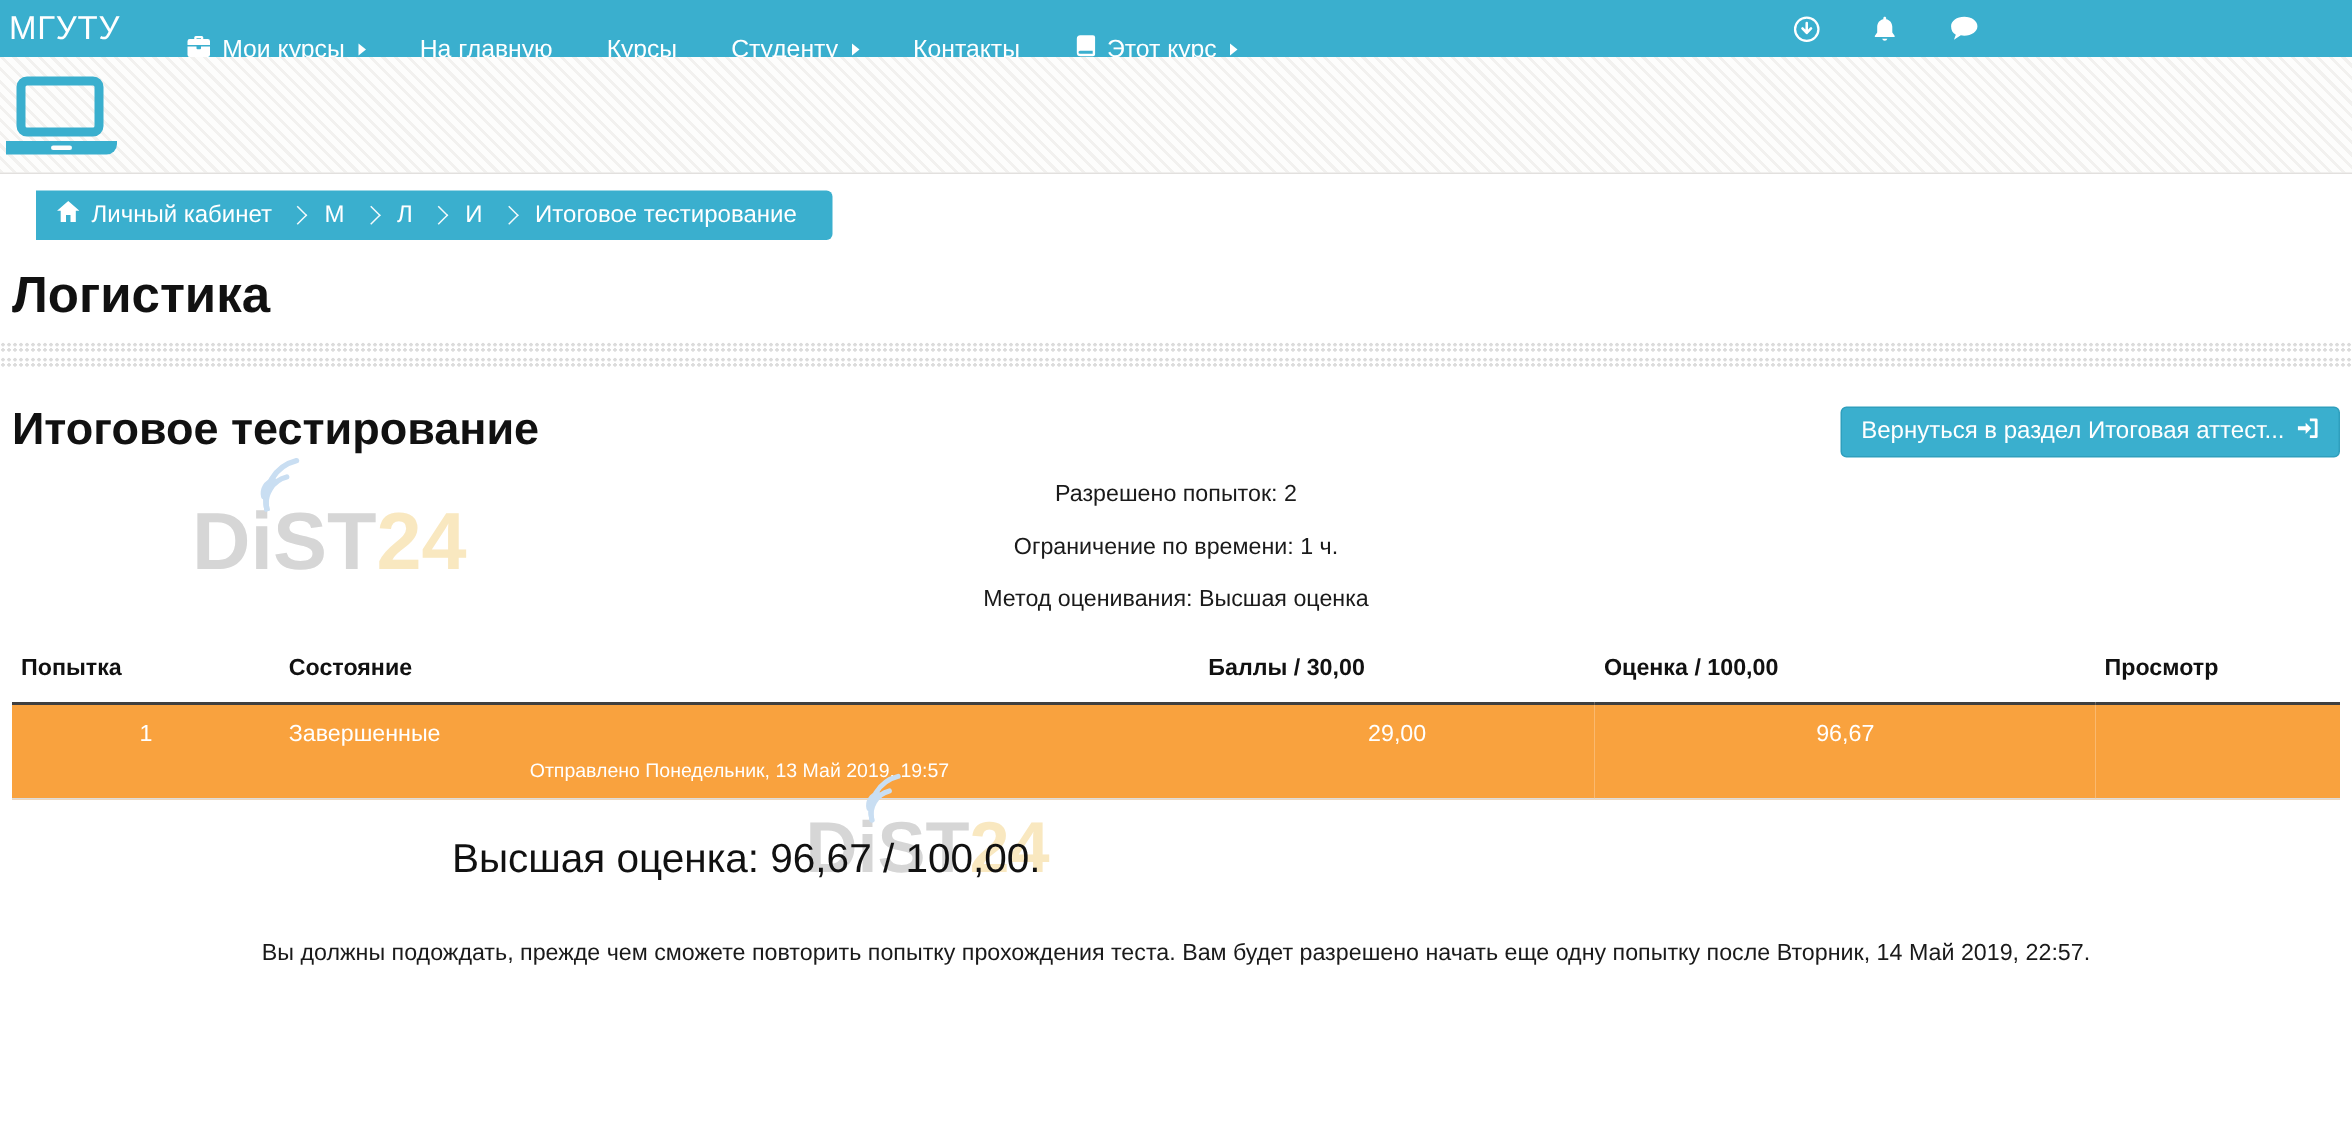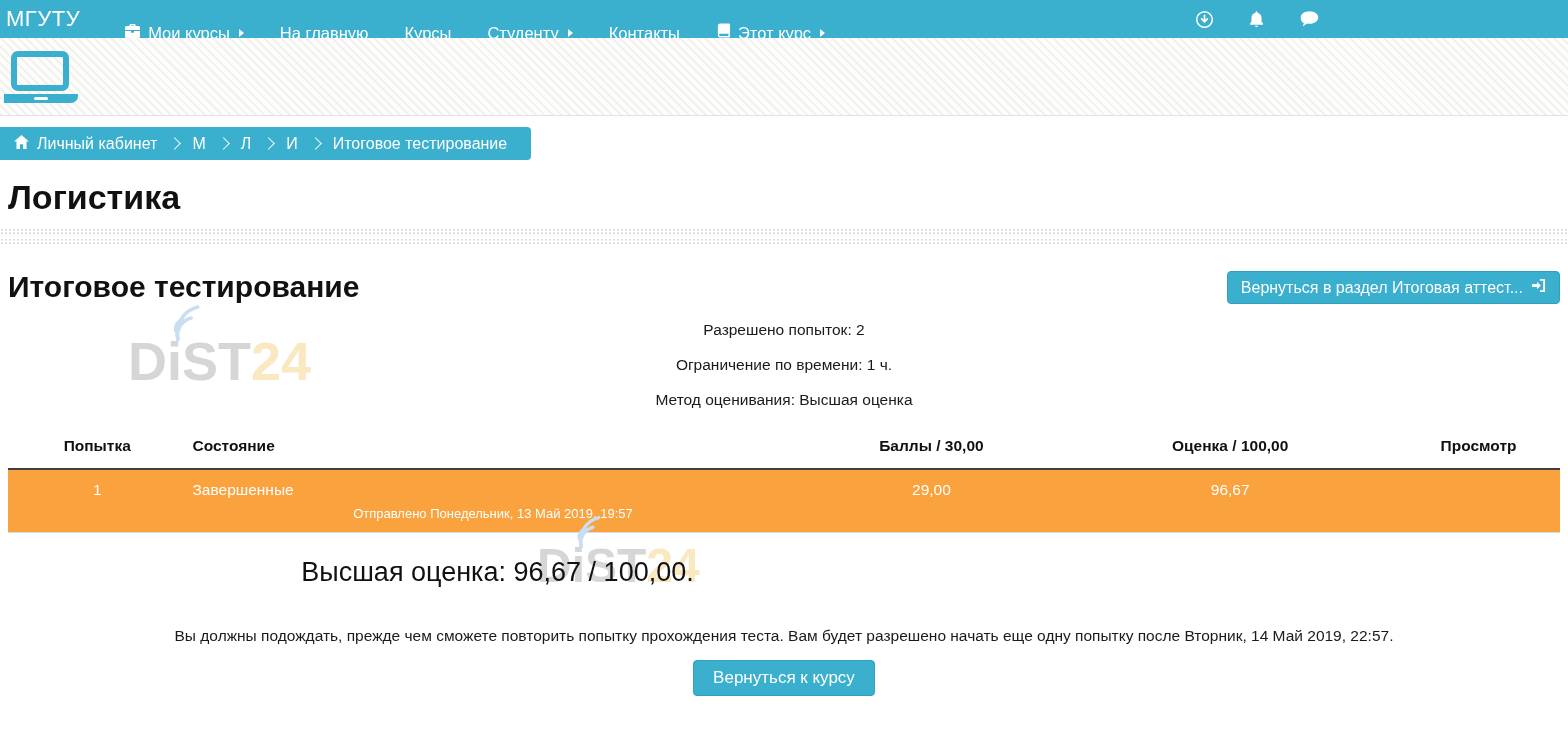--- a/index.html
+++ b/index.html
@@ -21,21 +21,21 @@
   .site-header { height:78px; border-bottom:1px solid #e2e0de; position:relative;
     background:repeating-linear-gradient(45deg,#f2f1ef 0 2px,#fdfdfc 2px 6px); }
   .laptop { position:absolute; left:4px; top:13px; width:76px; cursor:pointer; }
   .laptop .screen { width:58px; height:40px; border:6px solid #3aafce; border-radius:7px; margin-left:7px; }
   .laptop .base { width:74px; height:9px; background:#3aafce; margin-top:3px;
                   border-radius:0 0 7px 0; position:relative; }
   .laptop .notch { position:absolute; left:50%; top:3px; transform:translateX(-50%);
                    width:14px; height:3px; background:#fdfdfc; border-radius:2px; }
 
   
-  .crumb-wrap { padding-top:11px; }
+  .crumb-wrap { padding-top:11px;padding-left:24px; }
   .breadcrumb { display:inline-flex; align-items:center; height:33px; background:#3aafce;
                 color:#fff; font-size:16px; padding:0 24px 0 14px; border-radius:0 4px 4px 0; }
   .breadcrumb a { color:#fff; text-decoration:none; cursor:pointer; }
   .crumb-sep { width:9px; height:9px; border-top:1.4px solid #fff; border-right:1.4px solid #fff;
                transform:rotate(45deg); display:inline-block; margin:0 13px; opacity:.95; }
   .home-ico { margin-right:8px; display:inline-block; vertical-align:-1px; }
 
   
   .course-title { font-size:34px; font-weight:bold; color:#111; margin:18px 0 0 8px; }
   .dots-divider { margin-top:11px; }
@@ -50,21 +50,21 @@
       font-size:16px; font-family:inherit; padding:6px 13px; border:1px solid #2f9fbd; border-radius:4px;
       display:flex; align-items:center; gap:8px; cursor:pointer; }
 
   .quiz-info { margin-top:4px; text-align:center; font-size:15.5px; }
   .quiz-info p { margin:17px 0; }
 
   .results-heading { font-size:27px; font-weight:bold; color:#111; margin:22px 0 0 8px; }
 
   table.attempts { width:1552px; margin:12px 8px 0; border-collapse:collapse; table-layout:fixed; }
   table.attempts th { font-size:15.5px; font-weight:bold; color:#111; padding:11px 6px 13px;
-                      border-bottom:2px solid #3f3f3f; text-align:center; }
+                      border-bottom:2px solid #3f3f3f; text-align:left; }
   table.attempts th.left, table.attempts td.left { text-align:left; }
   table.attempts td { background:#f9a23e; color:#fff; font-size:15.5px; text-align:center;
                       padding:11px 6px; border-bottom:1px solid #ddd; vertical-align:top; }
   .state-sub { font-size:13px; margin-top:7px;text-align:center; }
 
   .grade-wrap { position:relative; margin-top:24px; height:42px; }
   .final-grade { position:relative; z-index:2; width:995px; text-align:center;
                  font-size:27px; font-weight:normal; color:#111; }
 
   .wait-message { margin-top:28px; text-align:center; font-size:15.5px; color:#1a1a1a; }
@@ -232,21 +232,20 @@
             <path d="M8 10a24 24 0 0 1 24-24" transform="translate(0,24)"></path>
           </g>
         </svg>
       <span class="wm-main">DiST</span><span class="wm-accent">24</span>
     </div>
     <div class="final-grade">Высшая оценка: 96,67 / 100,00.</div>
   </div>
 
   <p class="wait-message">Вы должны подождать, прежде чем сможете повторить попытку прохождения теста. Вам будет разрешено начать еще одну попытку после Вторник, 14 Май 2019, 22:57.</p>
 
-  <button class="back-course-btn">Вернуться к курсу</button>
 </main>
 
 <div class="watermark wm-1">
   <svg width="46" height="40" viewBox="0 0 46 40" style="transform:rotate(-14deg)">
       <g fill="none" stroke="#c9def2" stroke-width="3.6" stroke-linecap="round">
         <path d="M9 30a9 9 0 0 1 9-9"></path>
         <path d="M9 21a18 18 0 0 1 18-18" transform="translate(0,18)"></path>
         <path d="M9 12a27 27 0 0 1 27-27" transform="translate(0,27)"></path>
       </g>
     </svg>

